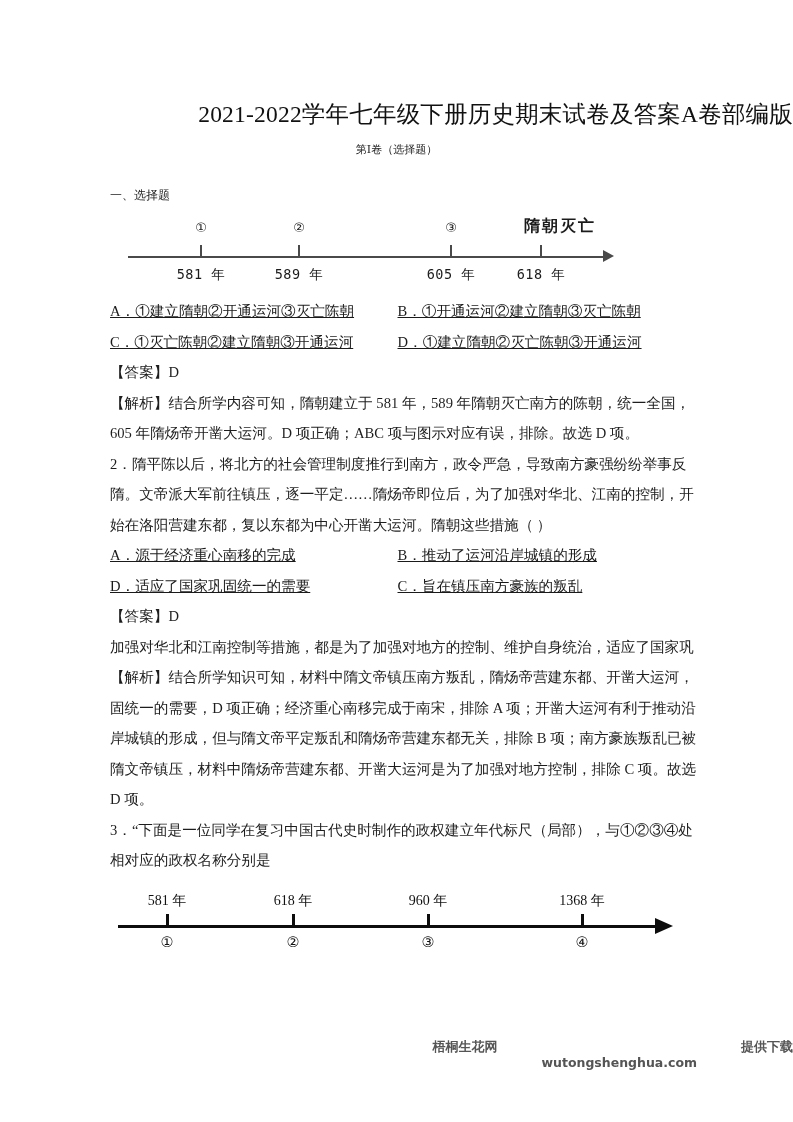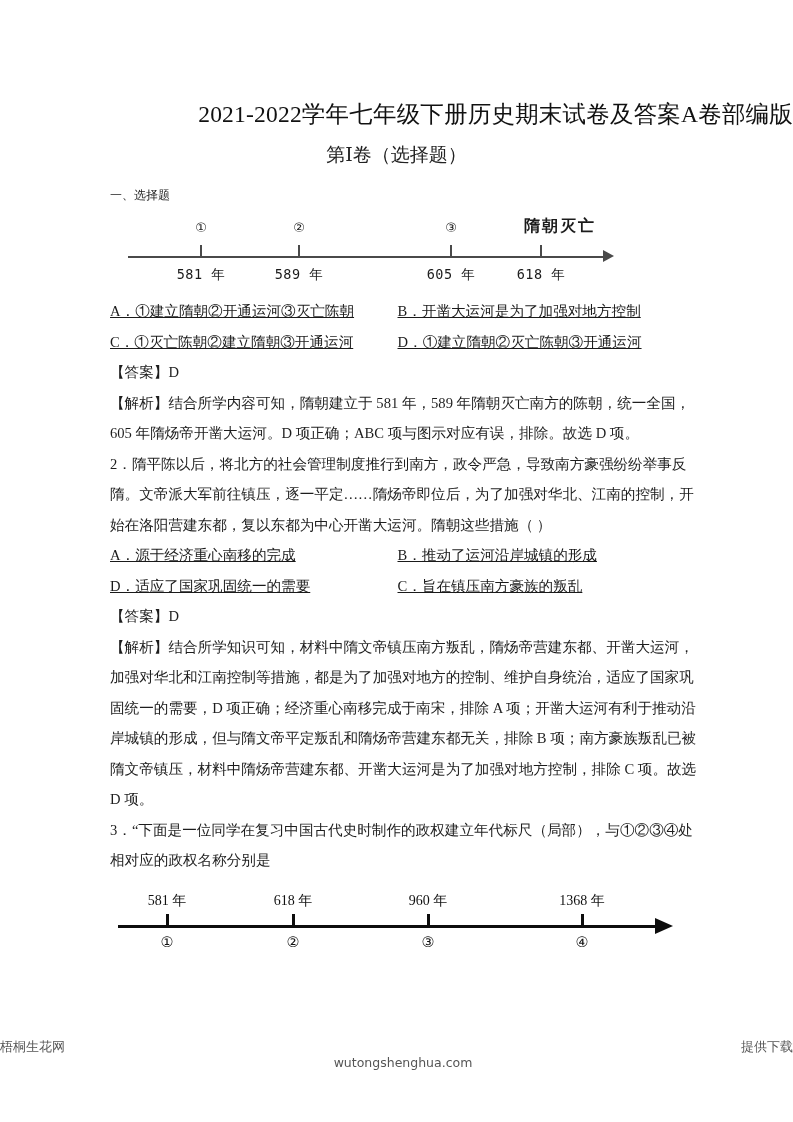--- a/index.html
+++ b/index.html
@@ -31,21 +31,21 @@
     color: #111;
     white-space: nowrap;
     padding-left: 28px;
   }
   .doc-subtitle {
     position: absolute;
     top: 142px;
     left: 0;
     right: 0;
     text-align: center;
-    font-size: 19px;
+    font-size: 11px;
     color: #222;
   }
   .body-area {
     position: absolute;
     top: 180px;
     left: 110px;
     width: 575px;
   }
   .line {
     font-size: 14.6px;
@@ -176,24 +176,25 @@
     font-family: "DejaVu Sans", sans-serif;
   }
 
   
   .footer {
     position: absolute;
     top: 1038px;
     left: 0;
     right: 0;
     display: flex;
-    justify-content: space-between;
+    justify-content: flex-end;
     gap: 44px;
     font-size: 13px;
     color: #555;
+    font-weight: bold;
   }
   .footer span { white-space: nowrap; }
   .footer .site {
     font-family: "DejaVu Sans", sans-serif;
     font-size: 12.5px;
     margin-top: 17px;
   }
 </style>
 </head>
 <body>
@@ -223,21 +224,21 @@
       <div class="tl1-endlabel" style="left:450px;">隋朝灭亡</div>
 
       <div class="tl1-year" style="left:91px;">581 年</div>
       <div class="tl1-year" style="left:189px;">589 年</div>
       <div class="tl1-year" style="left:341px;">605 年</div>
       <div class="tl1-year" style="left:431px;">618 年</div>
     </div>
 
     <div class="opt-row">
       <div class="opt-col">A．①建立隋朝②开通运河③灭亡陈朝</div>
-      <div class="opt-col">B．开凿大运河是为了加强对地方控制</div>
+      <div class="opt-col">B．①开通运河②建立隋朝③灭亡陈朝</div>
     </div>
     <div class="opt-row">
       <div class="opt-col">C．①灭亡陈朝②建立隋朝③开通运河</div>
       <div class="opt-col">D．①建立隋朝②灭亡陈朝③开通运河</div>
     </div>
 
     <div class="line">【答案】D</div>
     <div class="line">【解析】结合所学内容可知，隋朝建立于 581 年，589 年隋朝灭亡南方的陈朝，统一全国，</div>
     <div class="line">605 年隋炀帝开凿大运河。D 项正确；ABC 项与图示对应有误，排除。故选 D 项。</div>
 
@@ -248,22 +249,22 @@
     <div class="opt-row">
       <div class="opt-col">A．源于经济重心南移的完成</div>
       <div class="opt-col">B．推动了运河沿岸城镇的形成</div>
     </div>
     <div class="opt-row">
       <div class="opt-col">D．适应了国家巩固统一的需要</div>
       <div class="opt-col">C．旨在镇压南方豪族的叛乱</div>
     </div>
 
     <div class="line">【答案】D</div>
+    <div class="line">加强对华北和江南控制等措施，都是为了加强对地方的控制、维护自身统治，适应了国家巩</div>
     <div class="line">【解析】结合所学知识可知，材料中隋文帝镇压南方叛乱，隋炀帝营建东都、开凿大运河，</div>
-    <div class="line">加强对华北和江南控制等措施，都是为了加强对地方的控制、维护自身统治，适应了国家巩</div>
     <div class="line">固统一的需要，D 项正确；经济重心南移完成于南宋，排除 A 项；开凿大运河有利于推动沿</div>
     <div class="line">岸城镇的形成，但与隋文帝平定叛乱和隋炀帝营建东都无关，排除 B 项；南方豪族叛乱已被</div>
     <div class="line">隋文帝镇压，材料中隋炀帝营建东都、开凿大运河是为了加强对地方控制，排除 C 项。故选</div>
     <div class="line">D 项。</div>
 
     <div class="line">3．“下面是一位同学在复习中国古代史时制作的政权建立年代标尺（局部），与①②③④处</div>
     <div class="line">相对应的政权名称分别是</div>
 
     <div class="timeline2">
       <div class="tl2-axis"></div>

